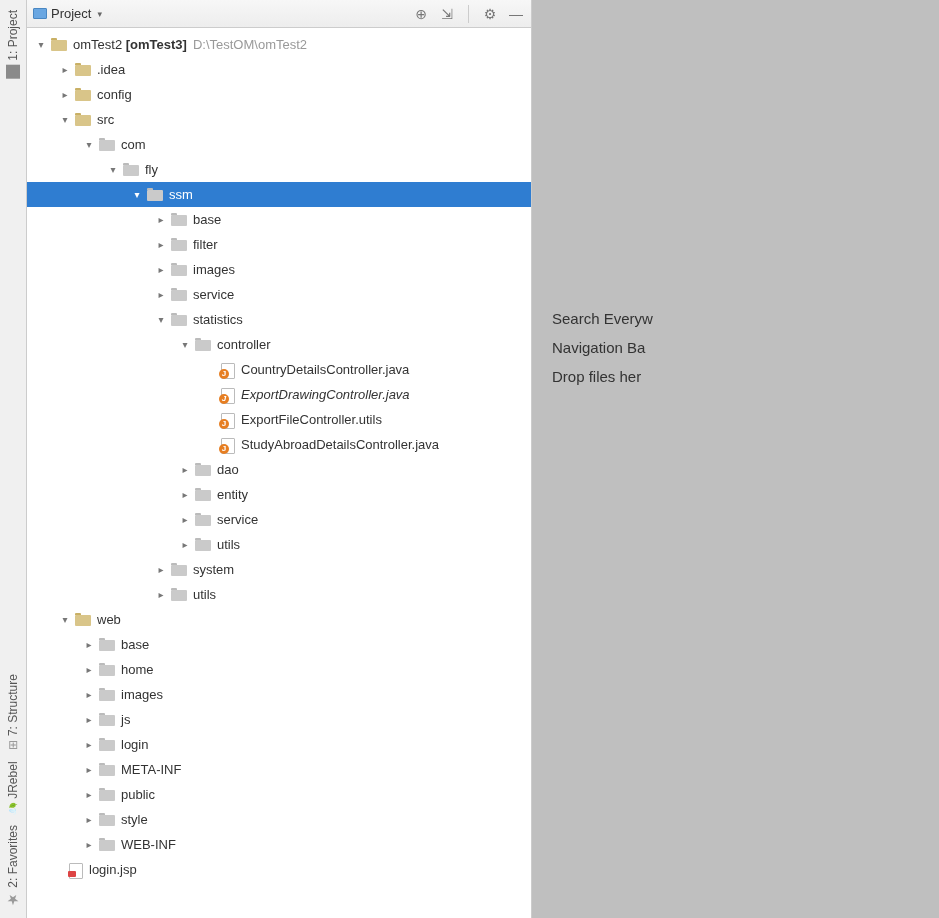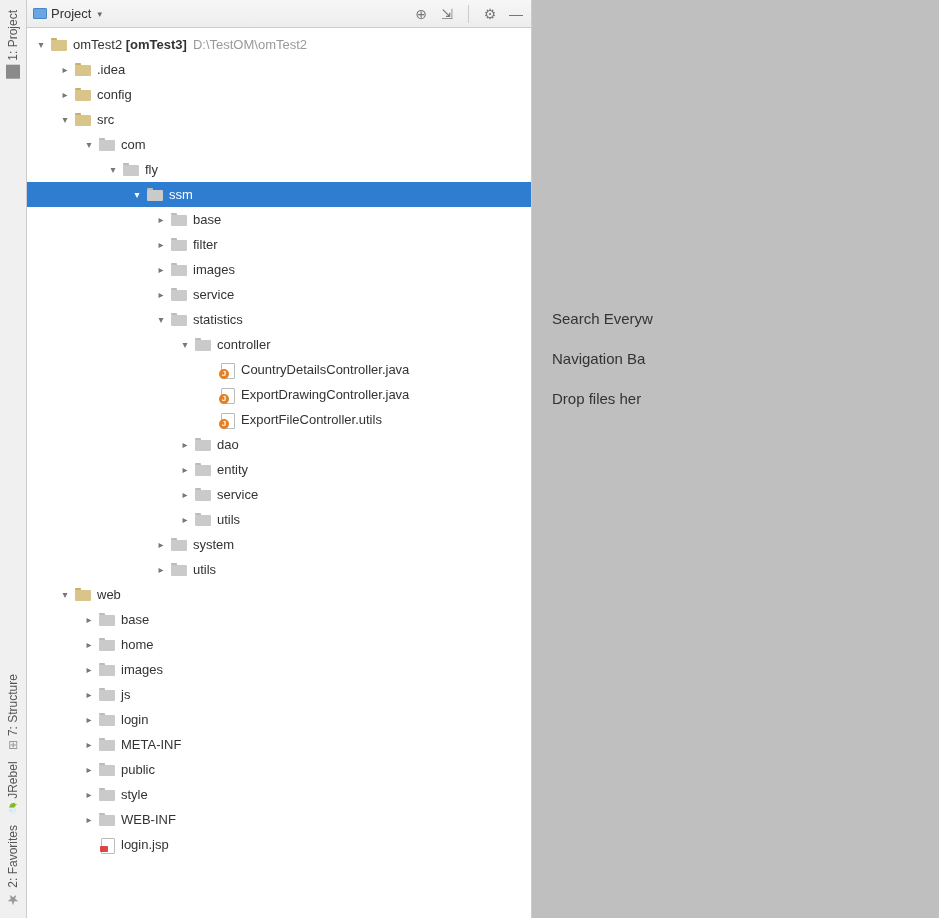--- a/index.html
+++ b/index.html
@@ -169,21 +169,21 @@
   color: #333;
   padding: 20px;
   display: flex;
   flex-direction: column;
   justify-content: flex-start;
 }
 .editor-hints {
   margin-top: 290px;
   display: flex;
   flex-direction: column;
-  gap: 23px;
+  gap: 12px;
   font-size: 15px;
 }
 .hint-row { color: #333; }
 .hint-shortcut { color: #2a5db0; }
 
 </style>
 </head>
 <body>
 
 <div class="left-gutter">
@@ -289,30 +289,35 @@
       <div class="tree-row" style="padding-left: 152px;">
         <span class="arrow">▾</span>
         <span class="folder-icon gray"></span>
         <span class="folder-label">controller</span>
       </div>
       <div class="tree-row" style="padding-left: 176px;">
         <span class="arrow blank">▸</span>
         <span class="java-icon"></span>
         <span class="folder-label">CountryDetailsController.java</span>
       </div>
-      <div class="tree-row" style="padding-left: 176px;">
+      <div class="tree-row" style="padding-left: 176px; font-style: italic;">
         <span class="arrow blank">▸</span>
         <span class="java-icon"></span>
         <span class="folder-label">ExportDrawingController.java</span>
       </div>
       <div class="tree-row" style="padding-left: 176px;">
         <span class="arrow blank">▸</span>
         <span class="java-icon"></span>
         <span class="folder-label">ExportFileController.utils</span>
       </div>
+      <div class="tree-row" style="padding-left: 176px;">
+        <span class="arrow blank">▸</span>
+        <span class="java-icon"></span>
+        <span class="folder-label">StudyAbroadDetailsController.java</span>
+      </div>
       <div class="tree-row" style="padding-left: 152px;">
         <span class="arrow">▸</span>
         <span class="folder-icon gray"></span>
         <span class="folder-label">dao</span>
       </div>
       <div class="tree-row" style="padding-left: 152px;">
         <span class="arrow">▸</span>
         <span class="folder-icon gray"></span>
         <span class="folder-label">entity</span>
       </div>
@@ -379,21 +384,21 @@
       <div class="tree-row" style="padding-left: 56px;">
         <span class="arrow">▸</span>
         <span class="folder-icon gray"></span>
         <span class="folder-label">style</span>
       </div>
       <div class="tree-row" style="padding-left: 56px;">
         <span class="arrow">▸</span>
         <span class="folder-icon gray"></span>
         <span class="folder-label">WEB-INF</span>
       </div>
-      <div class="tree-row" style="padding-left: 56px;">
+      <div class="tree-row" style="padding-left: 24px;">
         <span class="arrow blank">▸</span>
         <span class="jsp-icon"></span>
         <span class="folder-label">login.jsp</span>
       </div>
     </div>
 </div>
 
 <div class="editor-area">
   <div class="editor-hints" id="hints">
       <div class="hint-row"><span>Search Everyw</span></div>

